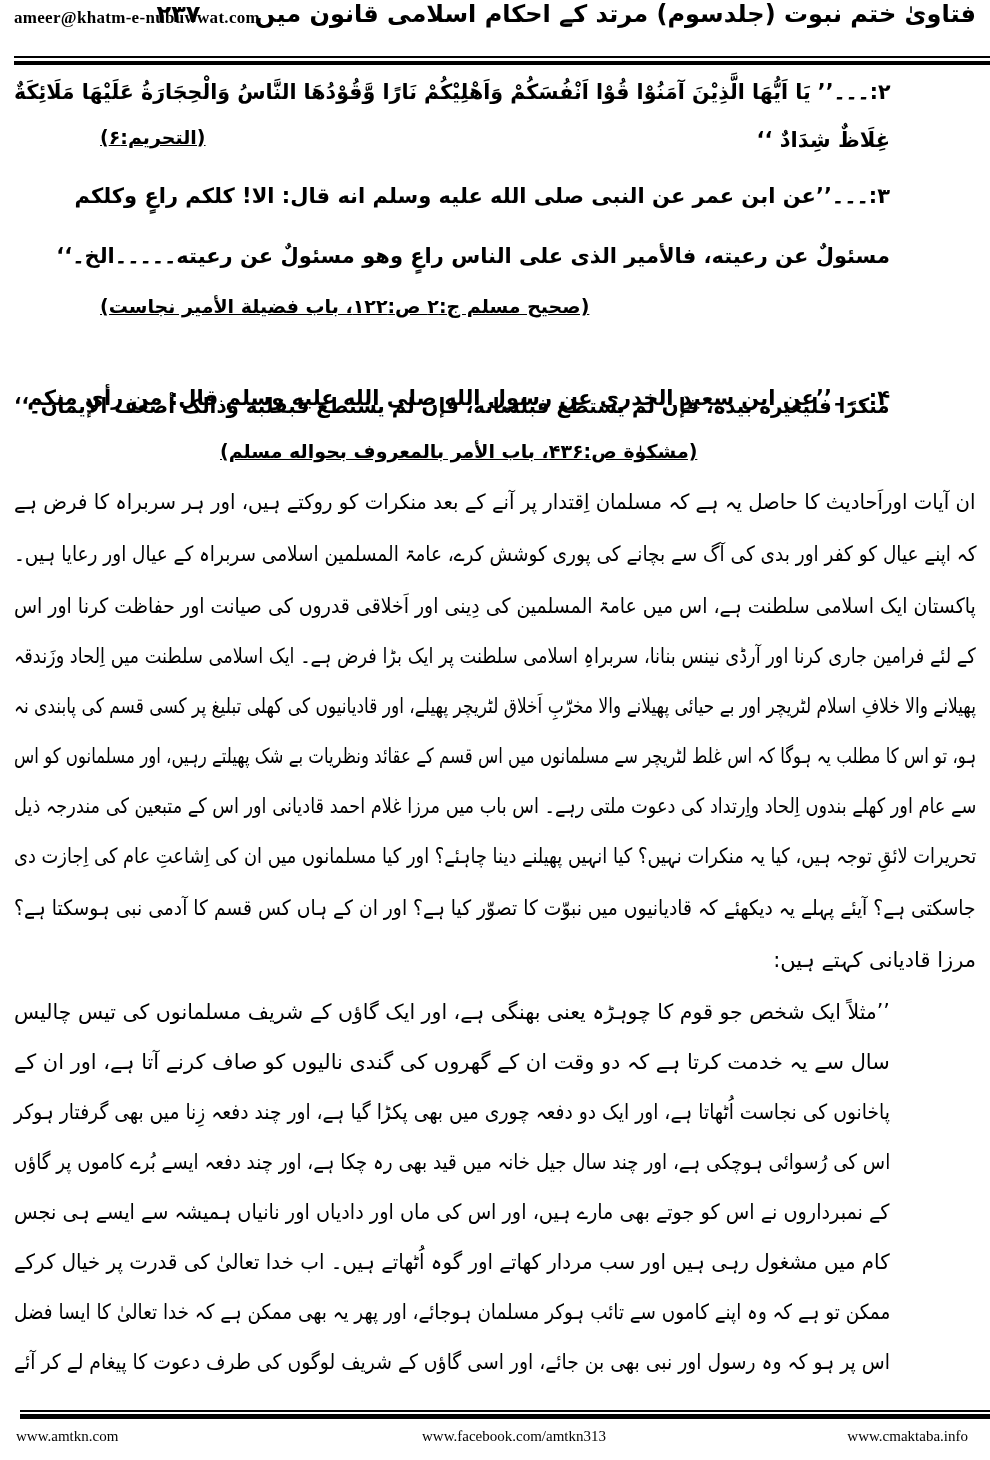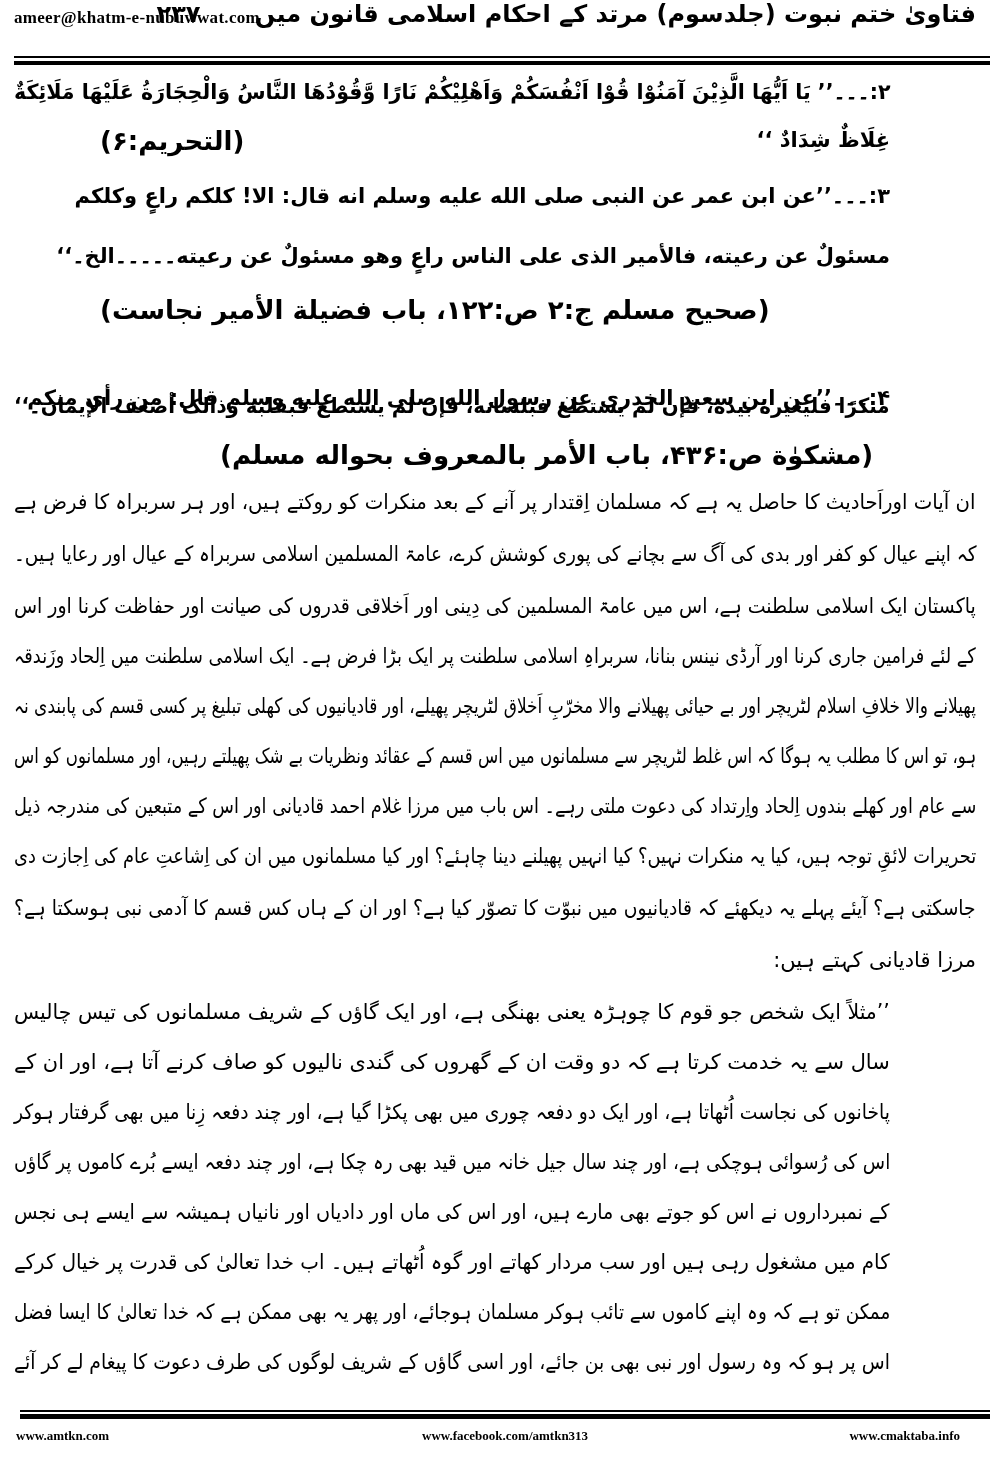--- a/index.html
+++ b/index.html
@@ -5,28 +5,28 @@
     html, body { margin: 0; padding: 0; background: #ffffff; }
     body { width: 990px; height: 1460px; position: relative; overflow: hidden; color: #000; }
     .header { position: absolute; left: 0; top: 0; width: 990px; height: 64px; }
     .header-email { position: absolute; left: 14px; top: 8px; font-family: "Liberation Serif", serif; font-weight: bold; font-size: 17px; letter-spacing: 0.3px; }
     .header-title { position: absolute; right: 14px; top: 0px; font-family: "DejaVu Sans", sans-serif; font-weight: bold; font-size: 24px; direction: rtl; white-space: nowrap; }
     .header-title .pgno { margin-right: 46px; }
     .rule-top-thin { position: absolute; left: 14px; width: 976px; top: 56px; height: 2px; background: #000; }
     .rule-top-thick { position: absolute; left: 14px; width: 976px; top: 61px; height: 4px; background: #000; }
     .rule-bot-thin { position: absolute; left: 20px; width: 970px; top: 1410px; height: 2px; background: #000; }
     .rule-bot-thick { position: absolute; left: 20px; width: 970px; top: 1414px; height: 5px; background: #000; }
-    .footer { position: absolute; top: 1428px; font-family: "Liberation Serif", serif; font-weight: bold; font-size: 13px; }
+    .footer { position: absolute; top: 1428px; font-family: "Liberation Serif", serif; font-weight: normal; font-size: 15px; }
     .footer-left { left: 16px; }
     .footer-center { left: 378px; }
-    .footer-right { right: 30px; }
+    .footer-right { right: 22px; }
     .line { position: absolute; white-space: nowrap; direction: rtl; font-family: "DejaVu Sans", sans-serif; color: #000; }
     .arabic { font-weight: bold; font-size: 21px; }
     .urdu { font-size: 21px; }
-    .cite { font-weight: bold; font-size: 26px; }
+    .cite { font-weight: bold; font-size: 19px; text-decoration: underline; }
   </style>
 </head>
 <body>
 
 <div class="header">
   <span class="header-email">ameer@khatm-e-nubuwwat.com</span>
   <span class="header-title">
     <span>فتاویٰ ختم نبوت (جلدسوم) مرتد کے احکام اسلامی قانون میں</span>
     <span class="pgno">۲۳۷</span>
   </span>

